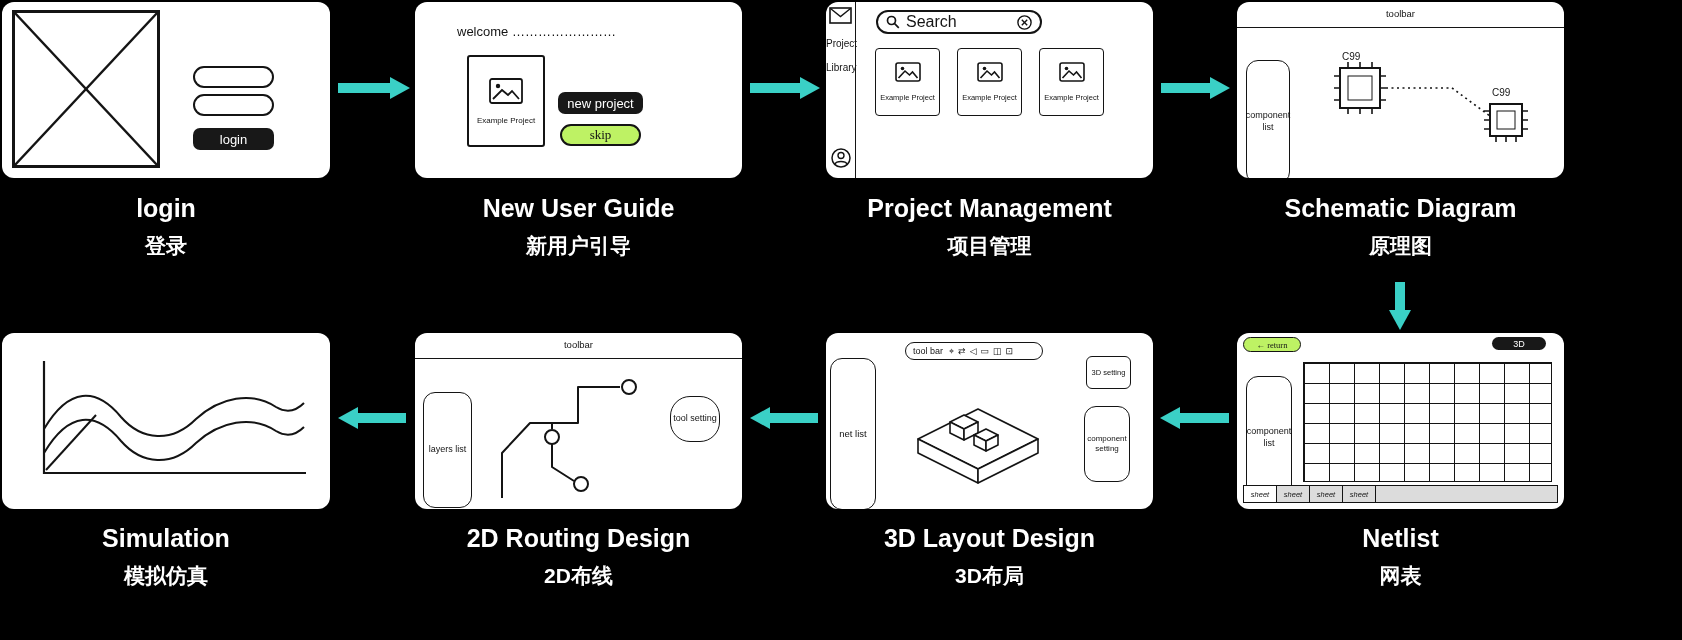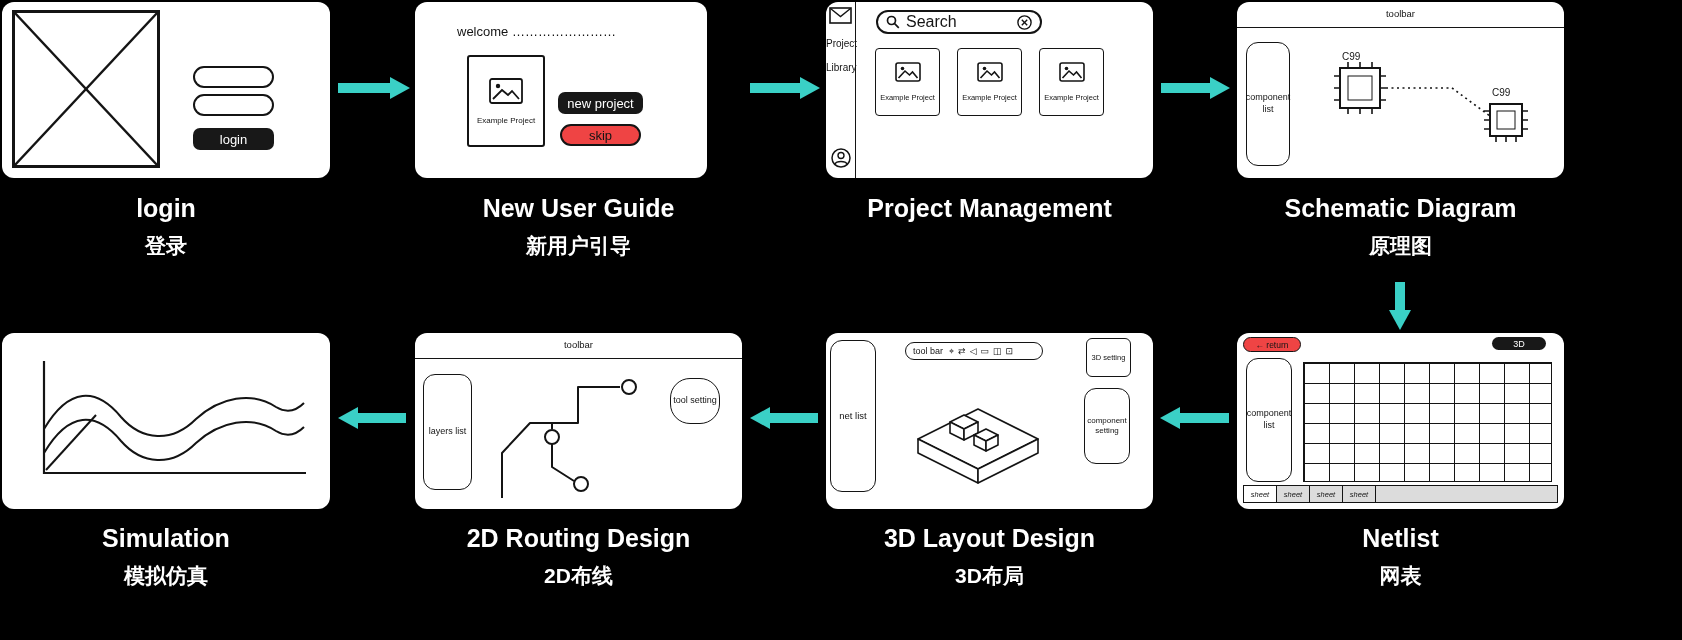--- a/index.html
+++ b/index.html
@@ -17,27 +17,27 @@
   .stage-label { position:absolute; color:#fff; text-align:center; font-weight:600; }
   .label-en { font-size:25px; }
   .label-zh { font-size:21px; }
 
   .pill-input { border:2px solid #141414; border-radius:11px; background:#fff; }
   .btn-dark {
     background:#181818; color:#fff; border-radius:7px;
     display:flex; align-items:center; justify-content:center; font-size:13px;
   }
   .btn-outline {
-    background:#ef4444; border:2px solid #141414; border-radius:11px;
-    display:flex; align-items:center; justify-content:center; font-size:13px;
+    background:#bef264; border:2px solid #141414; border-radius:11px;
+    display:flex; align-items:center; justify-content:center; font-size:13px;font-family:Liberation Serif, serif;
   }
   .panel {
     border:1.8px solid #141414; border-radius:12px; background:#fff;
     display:flex; align-items:center; justify-content:center;
-    text-align:center; line-height:1.3; padding:2px;
+    text-align:center; line-height:1.3; padding:2px;margin-top:18px;
   }
   .example-box {
     border:2px solid #141414; border-radius:3px; background:#fff;
     display:flex; flex-direction:column; align-items:center; justify-content:center; gap:12px;
   }
   .mini-card {
     border:1.8px solid #141414; border-radius:4px; background:#fff;
     display:flex; flex-direction:column; align-items:center; justify-content:space-evenly; padding:2px;
   }
   .tiny-label { font-size:7.5px; white-space:nowrap; text-align:center; }
@@ -80,21 +80,21 @@
       <line x1="2.5" y1="2.5" x2="145.5" y2="155.5" stroke="#141414" stroke-width="2.5"></line>
       <line x1="145.5" y1="2.5" x2="2.5" y2="155.5" stroke="#141414" stroke-width="2.5"></line>
     </svg>
     <div class="abs pill-input" style="left:191px;top:64px;width:81px;height:22px"></div>
     <div class="abs pill-input" style="left:191px;top:92px;width:81px;height:22px"></div>
     <div class="abs btn-dark" style="left:191px;top:126px;width:81px;height:22px">login</div>
   </section>
   <div class="stage-label label-en" style="left:2px;top:194px;width:328px">login</div>
   <div class="stage-label label-zh" style="left:2px;top:232px;width:328px">登录</div>
 
-  <section class="card" style="left:415px;top:2px;width:292px;height:176px">
+  <section class="card" style="left:415px;top:2px;width:327px;height:176px">
     <div class="abs" style="left:42px;top:22px;font-size:13px">welcome ……………………</div>
     <div class="abs example-box" style="left:52px;top:53px;width:78px;height:92px">
       <svg width="34" height="26" viewBox="0 0 34 26">
         <rect x="1" y="1" width="32" height="24" rx="2" fill="none" stroke="#141414" stroke-width="1.8"></rect>
         <circle cx="9" cy="8" r="2.2" fill="#141414"></circle>
         <path d="M4 21 L13 12 L19 17 L23 13 L30 21" fill="none" stroke="#141414" stroke-width="1.8"></path>
       </svg>
       <div class="tiny-label" style="font-size:8px">Example Project</div>
     </div>
     <div class="abs btn-dark" style="left:143px;top:90px;width:85px;height:22px">new project</div>
@@ -148,20 +148,21 @@
     <div class="abs mini-card" style="left:213px;top:46px;width:65px;height:68px">
       <svg width="26" height="20" viewBox="0 0 26 20">
         <rect x="1" y="1" width="24" height="18" rx="2" fill="none" stroke="#141414" stroke-width="1.6"></rect>
         <circle cx="7.5" cy="6.5" r="1.8" fill="#141414"></circle>
         <path d="M3.5 16 L10 9 L14.5 13 L17.5 10 L22.5 16" fill="none" stroke="#141414" stroke-width="1.6"></path>
       </svg>
       <div class="tiny-label">Example Project</div>
     </div>
   </section>
   <div class="stage-label label-en" style="left:826px;top:194px;width:327px">Project Management</div>
+  <div class="stage-label label-zh" style="left:826px;top:232px;width:327px">项目管理</div>
 
   <section class="card" style="left:1237px;top:2px;width:327px;height:176px">
     <div class="topbar-label">toolbar</div>
     <div class="abs topbar-line" style="top:25px"></div>
     <div class="abs panel" style="left:9px;top:40px;width:44px;height:124px;font-size:9px">component list</div>
     <svg class="abs" style="left:95px;top:42px" width="220" height="125" viewBox="0 0 220 125">
       <text x="10" y="16" font-size="10" fill="#141414">C99</text>
       <g>
         <rect x="8" y="24" width="40" height="40" fill="#fff" stroke="#141414" stroke-width="2"></rect>
         <rect x="16" y="32" width="24" height="24" fill="none" stroke="#141414" stroke-width="1"></rect>
@@ -215,21 +216,21 @@
     <div class="abs panel" style="left:4px;top:7px;width:46px;height:152px;font-size:9.5px">net list</div>
     <div class="abs toolbar-pill" style="left:79px;top:9px;width:138px;height:18px">
       <span class="tb-label">tool bar</span>
       <span class="tb-icon">⌖</span>
       <span class="tb-icon">⇄</span>
       <span class="tb-icon">◁</span>
       <span class="tb-icon">▭</span>
       <span class="tb-icon">◫</span>
       <span class="tb-icon">⊡</span>
     </div>
-    <div class="abs panel" style="left:260px;top:5px;width:45px;height:39px;font-size:7.5px;border-radius:6px">3D setting</div>
+    <div class="abs panel" style="left:260px;top:5px;width:45px;height:33px;font-size:7.5px;border-radius:6px">3D setting</div>
     <div class="abs panel" style="left:258px;top:55px;width:46px;height:76px;font-size:8px">component setting</div>
     <svg class="abs" style="left:72px;top:42px" width="180" height="118" viewBox="0 0 180 118">
       <g fill="#fff" stroke="#141414" stroke-width="1.6" stroke-linejoin="round">
         <polygon points="20,64 80,34 140,64 80,94"></polygon>
         <polygon points="20,64 80,94 80,108 20,78"></polygon>
         <polygon points="140,64 80,94 80,108 140,78"></polygon>
         <polygon points="52,47 66,40 80,47 66,54"></polygon>
         <polygon points="52,47 66,54 66,65 52,58"></polygon>
         <polygon points="80,47 66,54 66,65 80,58"></polygon>
         <polygon points="76,60 88,54 100,60 88,66"></polygon>

